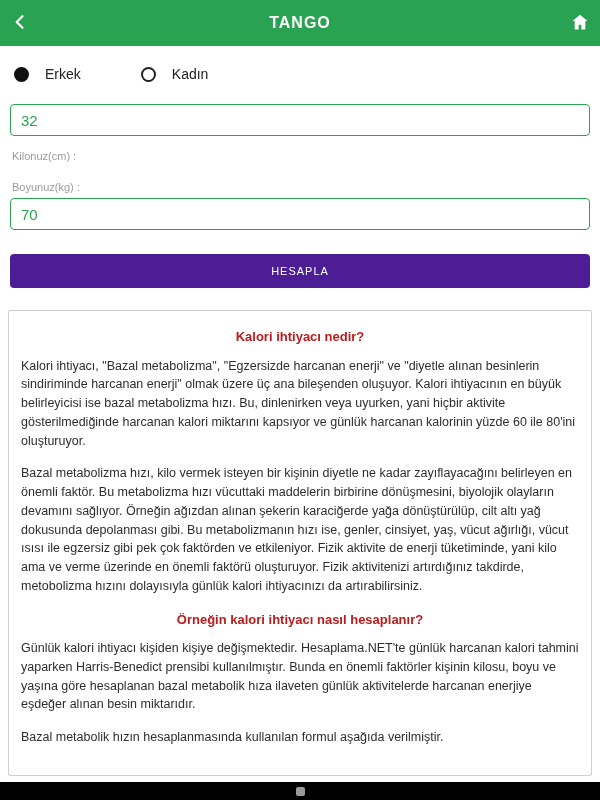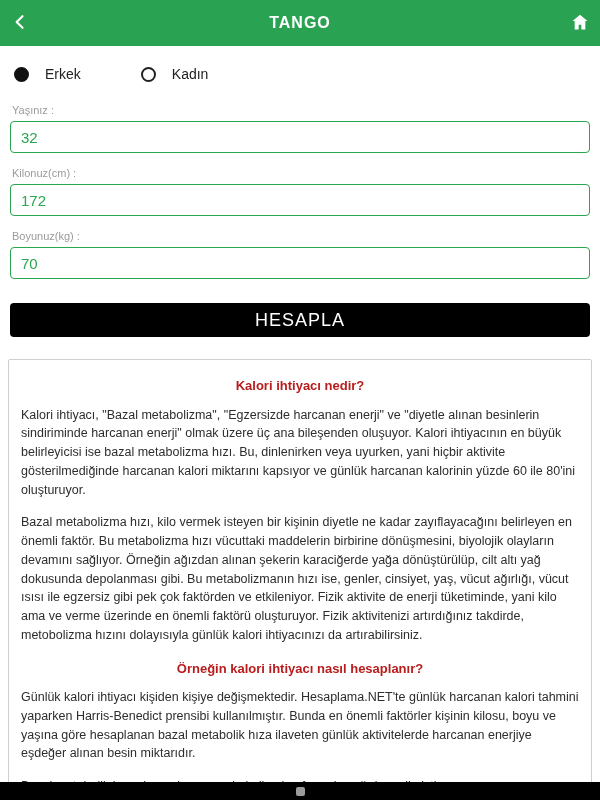--- a/index.html
+++ b/index.html
@@ -65,25 +65,25 @@
     font-family:"Liberation Sans", sans-serif;
     outline:none;
     background:#fff;
   }
 
   .hesapla-btn {
     display:block;
     width:calc(100% - 20px);
     margin:18px 10px 0 10px;
     height:34px;
-    background:#000000;
+    background:#4c1d95;
     color:#ffffff;
     border:none;
     border-radius:4px;
-    font-size:18px;
+    font-size:11px;
     letter-spacing:1px;
     font-family:"Liberation Sans", sans-serif;
     cursor:pointer;
   }
 
   
   .article {
     margin:22px 8px 0 8px;
     border:1px solid #cfcfcf;
     border-radius:2px;
@@ -146,27 +146,25 @@
         <span class="radio-circle checked"></span>
         <span>Erkek</span>
       </label>
       <label class="radio-opt">
         <span class="radio-circle"></span>
         <span>Kadın</span>
       </label>
     </div>
 
     <div class="field">
-      <label class="field-label">Yaşınız :</label>
       <input type="text" value="32" style="">
     </div>
 
     <div class="field">
       <label class="field-label">Kilonuz(cm) :</label>
-      <input type="text" value="172" style="">
     </div>
 
     <div class="field">
       <label class="field-label">Boyunuz(kg) :</label>
       <input type="text" value="70" style="">
     </div>
 
     <button class="hesapla-btn">HESAPLA</button>
 
     <div class="article">

